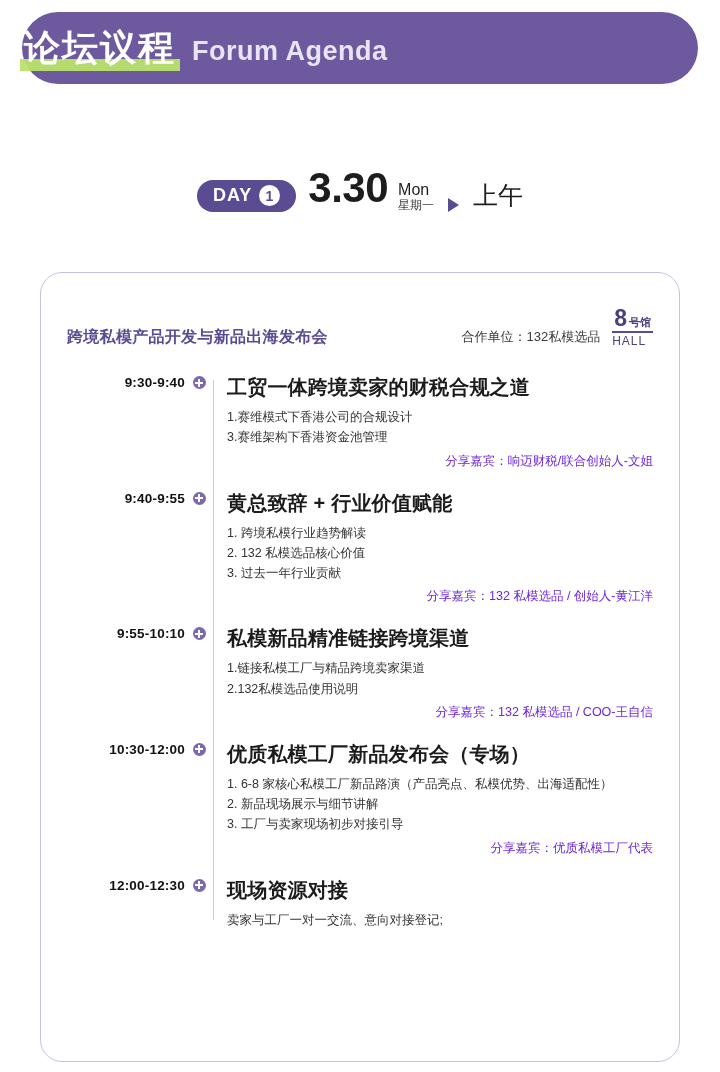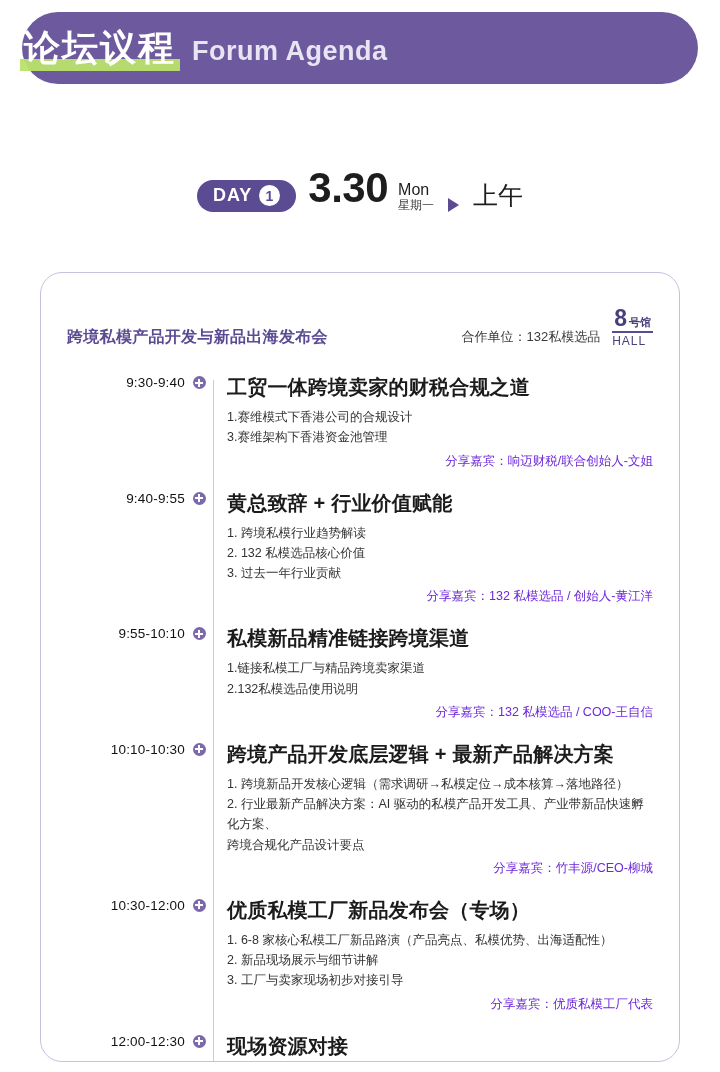--- a/index.html
+++ b/index.html
@@ -212,21 +212,21 @@
     display: flex;
     align-items: flex-start;
     margin-bottom: 20px;
     position: relative;
   }
   .time {
     width: 118px;
     flex: 0 0 118px;
     text-align: right;
     font-size: 13.5px;
-    font-weight: normal;
+    font-weight: bold;
     color: #111;
     padding-top: 1px;
     letter-spacing: .2px;
   }
   .dot-col {
     width: 28px;
     flex: 0 0 28px;
     display: flex;
     justify-content: center;
     padding-top: 2px;
@@ -349,33 +349,20 @@
           <div class="dot"></div>
         </div>
         <div class="body">
           <div class="sess-title">私模新品精准链接跨境渠道</div>
           <div class="sess-item">1.链接私模工厂与精品跨境卖家渠道</div>
           <div class="sess-item">2.132私模选品使用说明</div>
           <div class="speaker">分享嘉宾：132 私模选品 / COO-王自信</div>
         </div>
       </div>
       <div class="row">
-        <div class="time">10:10-10:30</div>
-        <div class="dot-col">
-          <div class="dot"></div>
-        </div>
-        <div class="body">
-          <div class="sess-title">跨境产品开发底层逻辑 + 最新产品解决方案</div>
-          <div class="sess-item">1. 跨境新品开发核心逻辑（需求调研→私模定位→成本核算→落地路径）</div>
-          <div class="sess-item">2. 行业最新产品解决方案：AI 驱动的私模产品开发工具、产业带新品快速孵化方案、</div>
-          <div class="sess-item">   跨境合规化产品设计要点</div>
-          <div class="speaker">分享嘉宾：竹丰源/CEO-柳城</div>
-        </div>
-      </div>
-      <div class="row">
         <div class="time">10:30-12:00</div>
         <div class="dot-col">
           <div class="dot"></div>
         </div>
         <div class="body">
           <div class="sess-title">优质私模工厂新品发布会（专场）</div>
           <div class="sess-item">1. 6-8 家核心私模工厂新品路演（产品亮点、私模优势、出海适配性）</div>
           <div class="sess-item">2. 新品现场展示与细节讲解</div>
           <div class="sess-item">3. 工厂与卖家现场初步对接引导</div>
           <div class="speaker">分享嘉宾：优质私模工厂代表</div>

